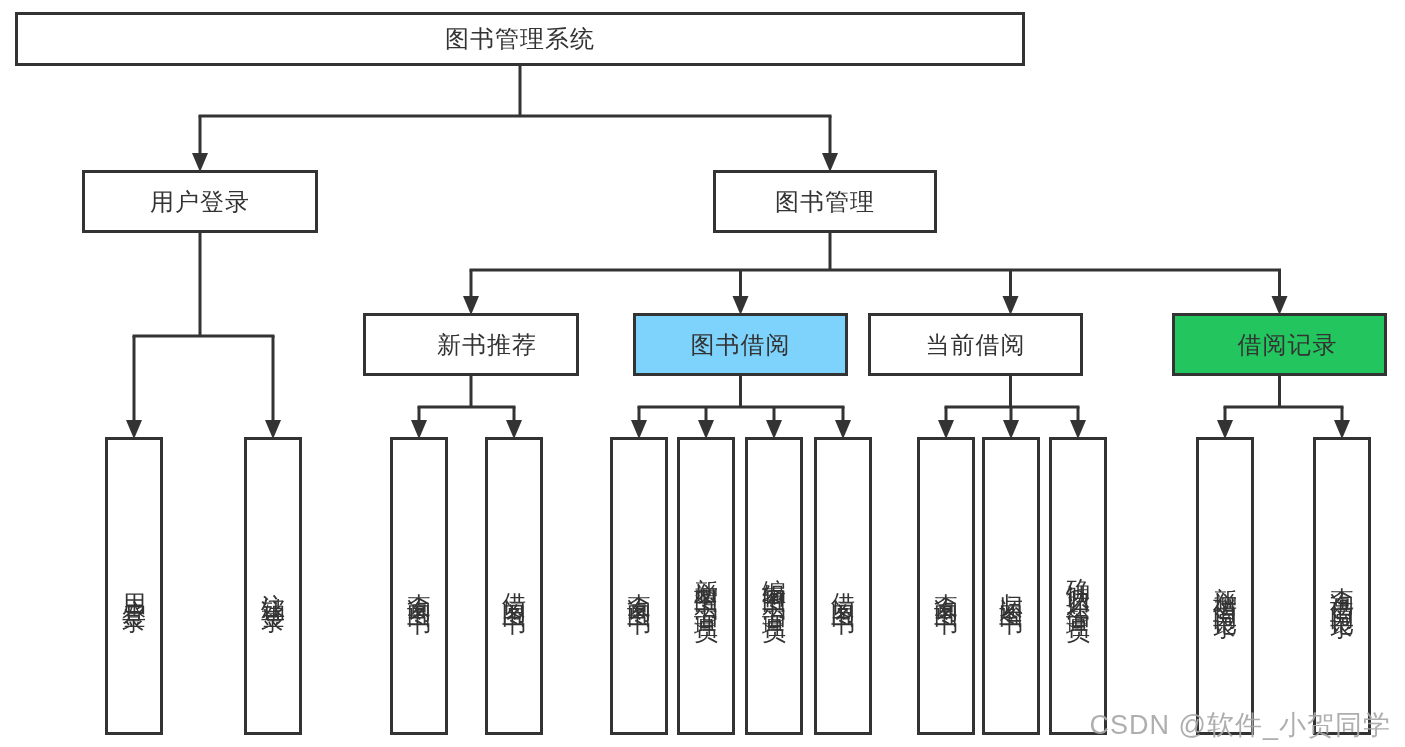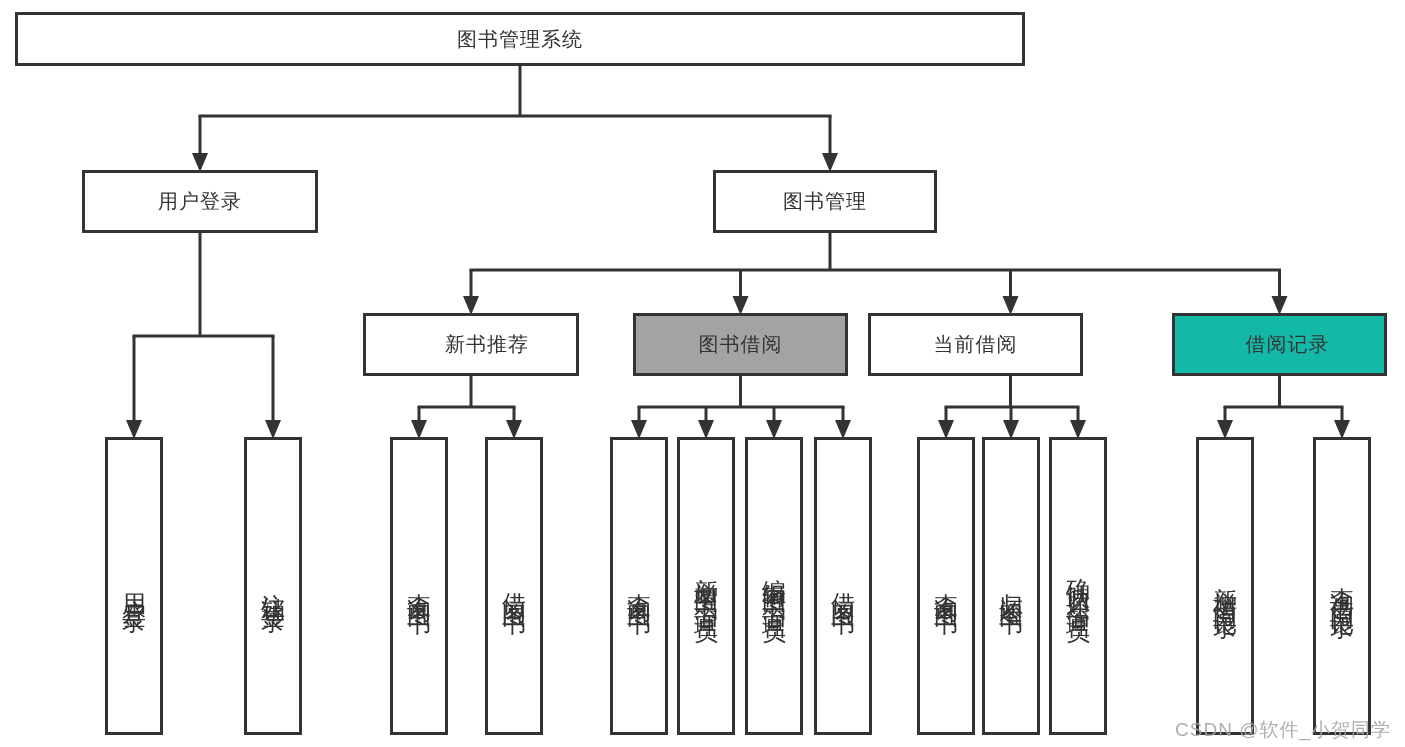--- a/index.html
+++ b/index.html
@@ -23,38 +23,38 @@
   .node {
     position: absolute;
     border: 3px solid #333333;
     background: #ffffff;
     display: flex;
     align-items: center;
     justify-content: center;
     color: #333333;
   }
   .node.horizontal .node-label {
-    font-size: 20px;
+    font-size: 24px;
     letter-spacing: 1px;
     white-space: nowrap;
   }
   .node.vertical .node-label {
     writing-mode: vertical-rl;
     text-orientation: mixed;
     font-size: 24px;
     letter-spacing: 6px;
     line-height: 1;
     white-space: nowrap;
   }
 
   #watermark {
     position: absolute;
     right: 14px;
     bottom: 4px;
-    font-size: 19px;
+    font-size: 27px;
     color: #a8a8a8;
     opacity: 0.92;
     letter-spacing: 1px;
     white-space: nowrap;
   }
 </style>
 </head>
 <body>
 
 <div id="canvas">
@@ -118,27 +118,27 @@
       </div>
       <div class="node horizontal" style="left: 82px; top: 170px; width: 236px; height: 63px; border-color: rgb(51, 51, 51); background: rgb(255, 255, 255);">
         <span class="node-label" style="color: rgb(51, 51, 51);">用户登录</span>
       </div>
       <div class="node horizontal" style="left: 713px; top: 170px; width: 224px; height: 63px; border-color: rgb(51, 51, 51); background: rgb(255, 255, 255);">
         <span class="node-label" style="color: rgb(51, 51, 51);">图书管理</span>
       </div>
       <div class="node horizontal" style="left: 363px; top: 313px; width: 216px; height: 63px; border-color: rgb(51, 51, 51); background: rgb(255, 255, 255);">
         <span class="node-label" style="color: rgb(51, 51, 51); margin-left: 32px;">新书推荐</span>
       </div>
-      <div class="node horizontal" style="left: 633px; top: 313px; width: 215px; height: 63px; border-color: rgb(51, 51, 51); background: #a3a3a3;">
+      <div class="node horizontal" style="left: 633px; top: 313px; width: 215px; height: 63px; border-color: rgb(51, 51, 51); background: #7dd3fc;">
         <span class="node-label" style="color: rgb(51, 51, 51);">图书借阅</span>
       </div>
       <div class="node horizontal" style="left: 868px; top: 313px; width: 215px; height: 63px; border-color: rgb(51, 51, 51); background: rgb(255, 255, 255);">
         <span class="node-label" style="color: rgb(51, 51, 51);">当前借阅</span>
       </div>
-      <div class="node horizontal" style="left: 1172px; top: 313px; width: 215px; height: 63px; border-color: rgb(51, 51, 51); background: #14b8a6; padding-left: 16px;">
+      <div class="node horizontal" style="left: 1172px; top: 313px; width: 215px; height: 63px; border-color: rgb(51, 51, 51); background: #22c55e; padding-left: 16px;">
         <span class="node-label" style="color: rgb(51, 51, 51);">借阅记录</span>
       </div>
       <div class="node vertical" style="left: 105px; top: 437px; width: 58px; height: 298px; border-color: rgb(51, 51, 51); background: rgb(255, 255, 255);">
         <span class="node-label" style="color: rgb(51, 51, 51);">用户登录</span>
       </div>
       <div class="node vertical" style="left: 244px; top: 437px; width: 58px; height: 298px; border-color: rgb(51, 51, 51); background: rgb(255, 255, 255);">
         <span class="node-label" style="color: rgb(51, 51, 51);">注销登录</span>
       </div>
       <div class="node vertical" style="left: 390px; top: 437px; width: 58px; height: 298px; border-color: rgb(51, 51, 51); background: rgb(255, 255, 255);">
         <span class="node-label" style="color: rgb(51, 51, 51);">查询图书</span>

